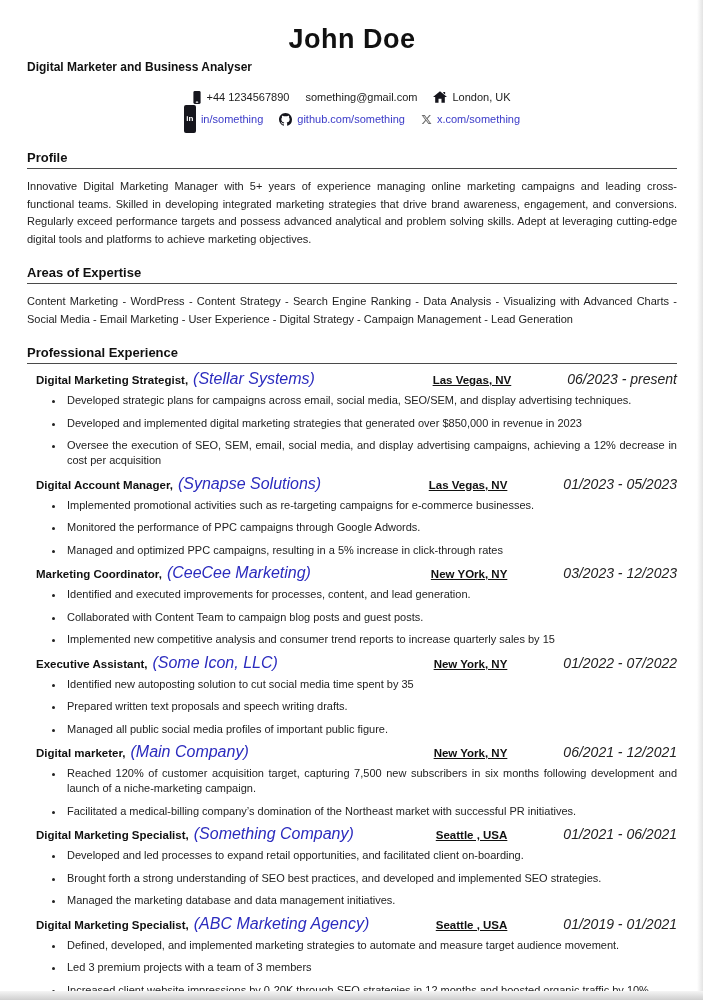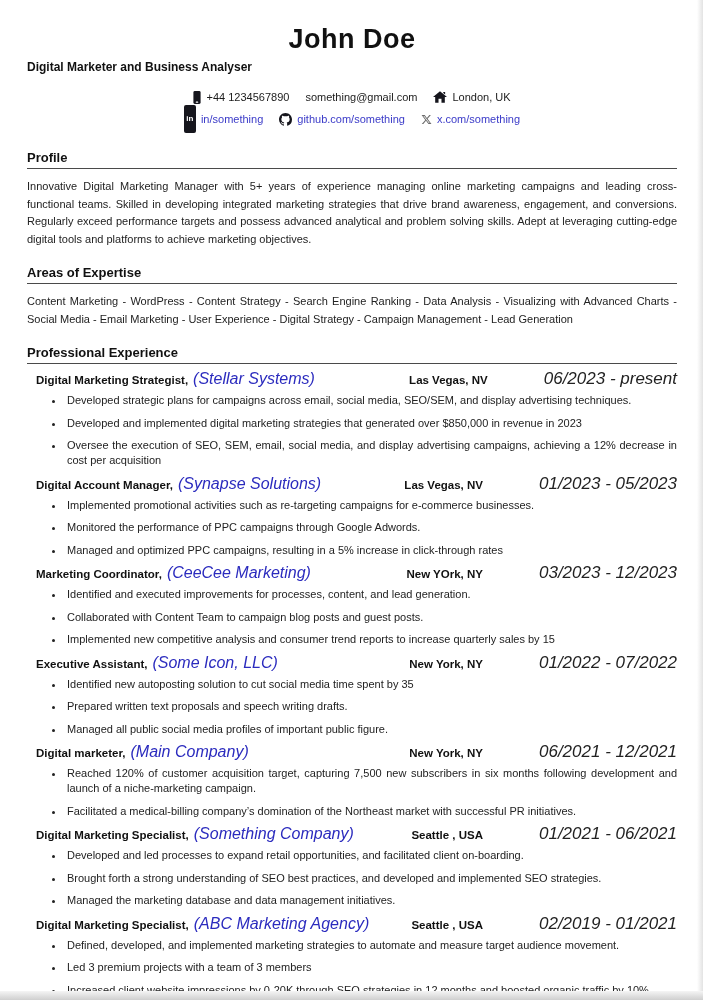--- a/index.html
+++ b/index.html
@@ -119,24 +119,25 @@
     font-size: 16px;
     color: var(--company-color, #2b2bbe);
     margin-left: 5px;
     cursor: pointer;
   }
   .job-right { white-space: nowrap; }
   .job-location {
     font-weight: bold;
     font-size: 11.5px;
     color: #111;
+    text-decoration: underline;
   }
   .job-dates {
     font-style: italic;
-    font-size: 17px;
+    font-size: 14px;
     color: #222;
     margin-left: 8px;
     padding-left: 48px;
   }
   ul.job-bullets {
     list-style: disc;
     margin: 5px 0 7px 0;
     padding-left: 38px;
   }
   ul.job-bullets li {
@@ -302,21 +303,21 @@
               <li>Managed the marketing database and data management initiatives.</li>
             </ul>
   </div>
 
   <div class="job">
     <div class="job-header">
       <span class="job-left">
         <span class="job-title">Digital Marketing Specialist,</span><span class="job-company">(ABC Marketing Agency)</span>
       </span>
       <span class="job-right">
-        <span class="job-location">Seattle , USA</span><span class="job-dates">02/2019 - 01/2021</span>
+        <span class="job-location">Seattle , USA</span><span class="job-dates">01/2019 - 01/2021</span>
       </span>
     </div>
     <ul class="job-bullets">
               <li>Defined, developed, and implemented marketing strategies to automate and measure target audience movement.</li>
               <li>Led 3 premium projects with a team of 3 members</li>
               <li>Increased client website impressions by 0-20K through SEO strategies in 12 months and boosted organic traffic by 10%</li>
               <li>Established processes and protocols for campaign measurement to optimize results.</li>
             </ul>
   </div>
 

